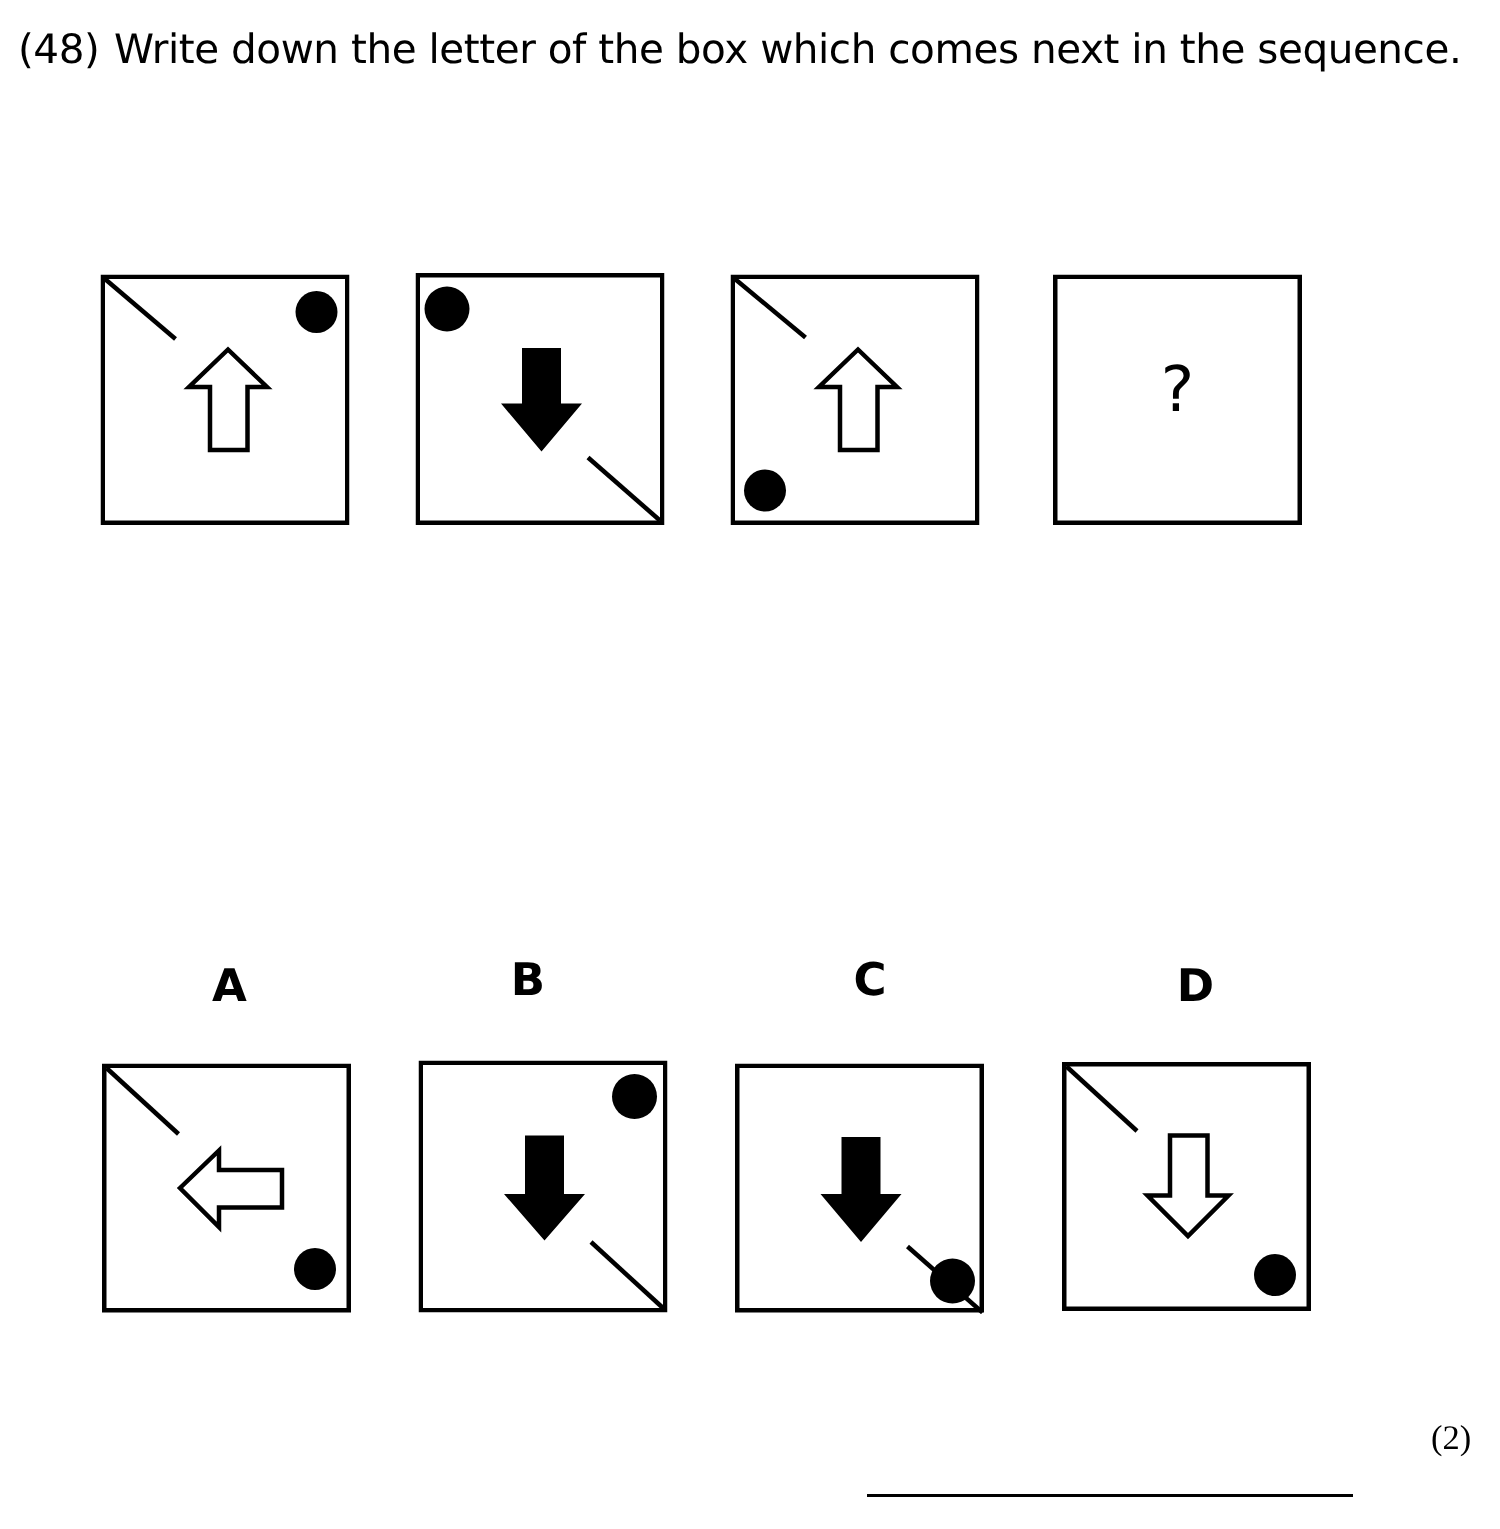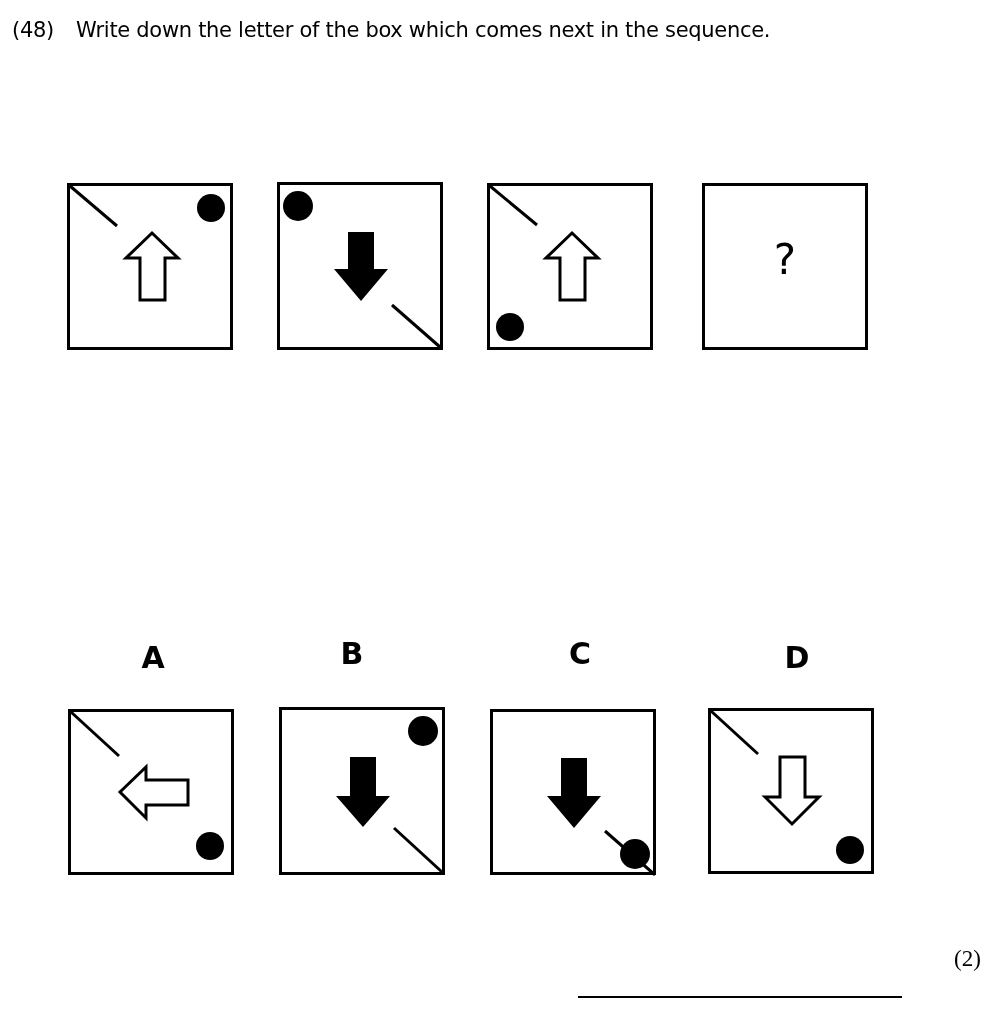--- a/index.html
+++ b/index.html
@@ -1,17 +1,17 @@
 <!DOCTYPE html>
 <html><head>
 <meta charset="utf-8">
 <style>
   html, body { margin: 0; padding: 0; background: #ffffff; }
   body { width: 1000px; height: 1019px; position: relative; overflow: hidden; font-family: "Liberation Sans", sans-serif; color: #000; }
-  .question { position: absolute; left: 12px; top: 18px; font-size: 21px; font-family: "DejaVu Sans", sans-serif; letter-spacing: -0.3px; }
+  .question { position: absolute; left: 12px; top: 18px; font-size: 27px; font-family: "DejaVu Sans", sans-serif; letter-spacing: -0.3px; }
   .question .num { display: inline-block; width: 64px; }
   .box { position: absolute; }
   .box svg { display: block; }
   .label { position: absolute; font-family: "DejaVu Sans", sans-serif; font-weight: bold; font-size: 30px; text-align: center; width: 60px; }
   .marks { position: absolute; left: 954px; top: 946px; font-family: "Liberation Serif", serif; font-size: 23px; }
   .answer-line { position: absolute; left: 578px; top: 996px; width: 324px; height: 0; border-top: 2px solid #000; }
 </style>
 </head>
 <body>
 

